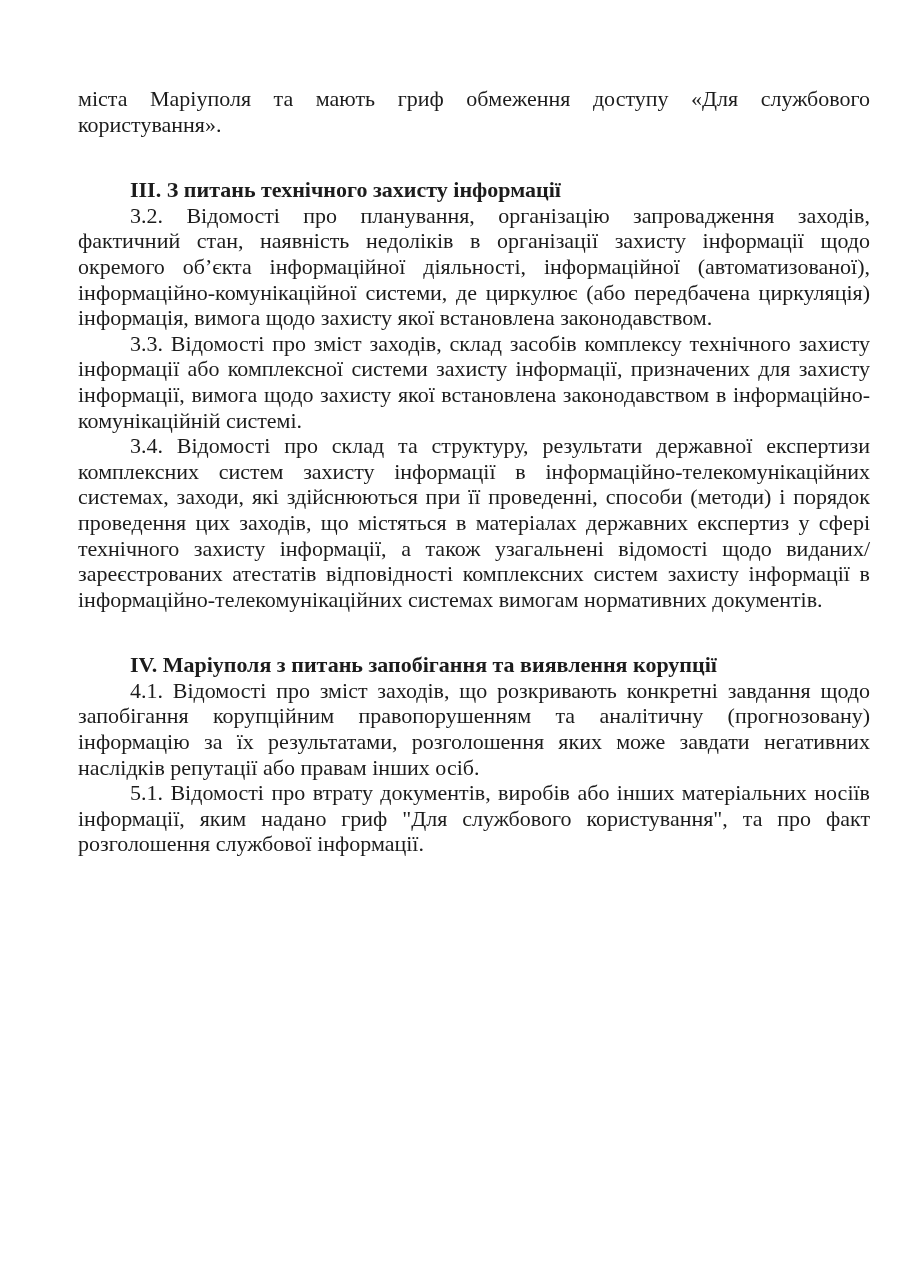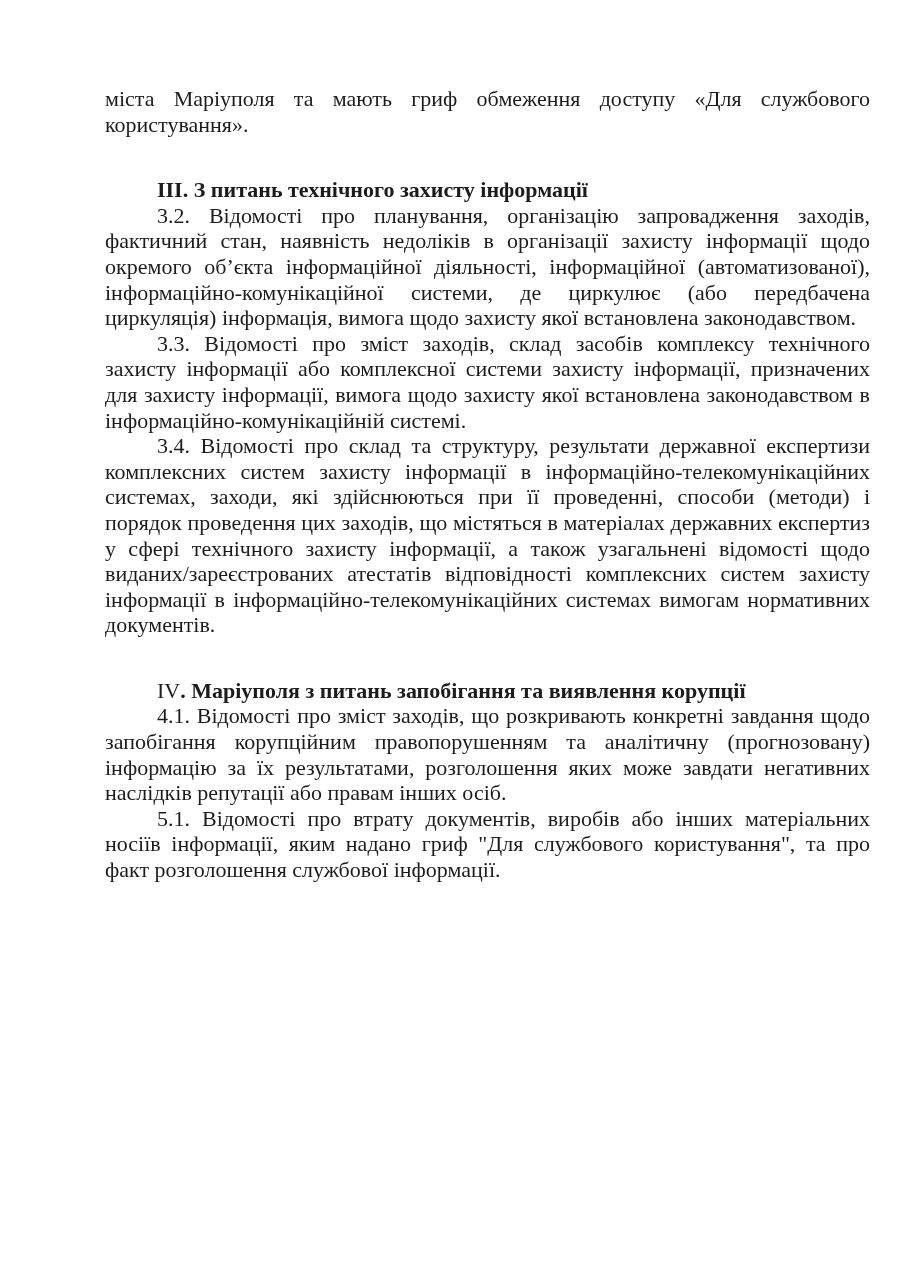--- a/index.html
+++ b/index.html
@@ -11,39 +11,39 @@
   .page {
     position: relative;
     width: 905px;
     height: 1280px;
     box-sizing: border-box;
     background: #ffffff;
     color: #1c1c1c;
     font-family: "Liberation Serif", "DejaVu Serif", serif;
     font-size: 22px;
     line-height: 25.6px;
-    padding: 86px 35px 0 105px;
+    padding: 86px 35px 0 78px;
     overflow: hidden;
   }
   .para {
     margin: 0;
     text-align: justify;
     text-indent: 52px;
   }
   .para.continuation {
     text-indent: 0;
   }
   .heading {
     margin: 40px 0 0 0;
     font-weight: bold;
     text-indent: 52px;
     text-align: left;
   }
   .heading .numeral-regular {
-    font-weight: normal;
+    font-weight: bold;
     text-align: center;
   }
 </style>
 </head>
 <body>
 
 <div class="page">
 
   <p class="para continuation">міста Маріуполя та мають гриф обмеження доступу «Для службового користування».</p>
 

